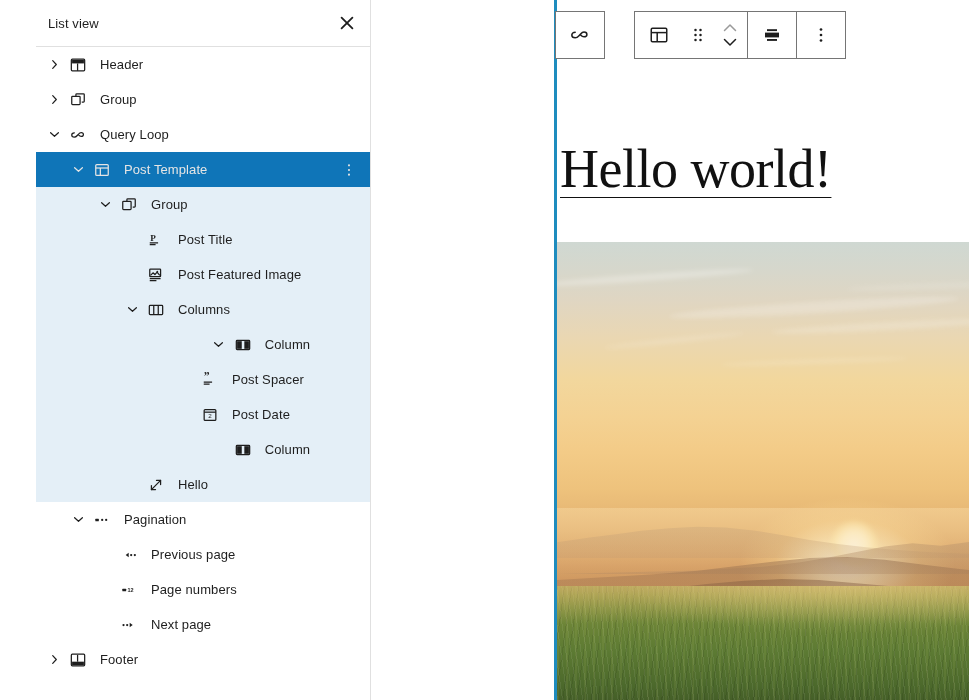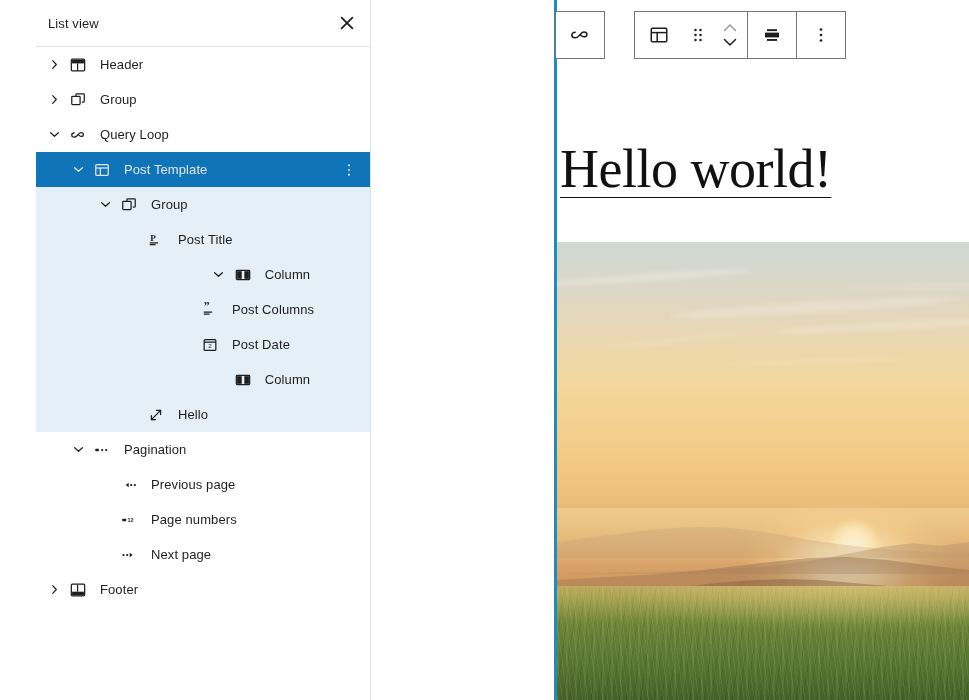--- a/index.html
+++ b/index.html
@@ -388,20 +388,46 @@
         <div class="lv-row d3 branch">
           <span class="lv-chev empty"></span>
           <span class="lv-icon">
             <svg width="20" height="20" viewBox="0 0 24 24">
               <text x="5" y="13" font-family="Liberation Serif, serif" font-size="11" font-weight="bold" fill="currentColor">P</text>
               <path d="M4.5 15.3h10M4.5 17.6h7" stroke="currentColor" fill="none" stroke-width="1.5"></path>
             </svg>
           </span>
           <span class="lv-label">Post Title</span>
         </div>
+        <div class="lv-row d3 branch">
+          <span class="lv-chev empty"></span>
+          <span class="lv-icon">
+            <svg width="20" height="20" viewBox="0 0 24 24">
+              <rect x="4.5" y="5" width="13" height="9" rx="0.8" stroke="currentColor" fill="none" stroke-width="1.5"></rect>
+              <path d="M5.4 12.4l3-3 2.3 2.1 2.6-3 3.2 3.9" stroke="currentColor" fill="none" stroke-width="1.5" stroke-linejoin="round"></path>
+              <circle cx="13.6" cy="7.8" r="1.05" fill="currentColor"></circle>
+              <path d="M4.5 16.4h13M4.5 18.8h8" stroke="currentColor" fill="none" stroke-width="1.5"></path>
+            </svg>
+          </span>
+          <span class="lv-label">Post Featured Image</span>
+        </div>
+        <div class="lv-row d3 branch">
+          <span class="lv-chev">
+            <svg width="13" height="13" viewBox="0 0 16 16">
+              <path d="M3.2 5.8L8 10.2l4.8-4.4" stroke="currentColor" fill="none" stroke-width="1.5" stroke-linecap="round" stroke-linejoin="round"></path>
+            </svg>
+          </span>
+          <span class="lv-icon">
+            <svg width="20" height="20" viewBox="0 0 24 24">
+              <rect x="4" y="6.5" width="16" height="11" rx="1" stroke="currentColor" fill="none" stroke-width="1.5"></rect>
+              <path d="M9.3 6.5v11M14.7 6.5v11" stroke="currentColor" fill="none" stroke-width="1.5"></path>
+            </svg>
+          </span>
+          <span class="lv-label">Columns</span>
+        </div>
         <div class="lv-row d4 branch">
           <span class="lv-chev">
             <svg width="13" height="13" viewBox="0 0 16 16">
               <path d="M3.2 5.8L8 10.2l4.8-4.4" stroke="currentColor" fill="none" stroke-width="1.5" stroke-linecap="round" stroke-linejoin="round"></path>
             </svg>
           </span>
           <span class="lv-icon">
             <svg width="20" height="20" viewBox="0 0 24 24">
               <rect x="4" y="6.5" width="16" height="11" rx="1" stroke="currentColor" fill="none" stroke-width="1.5"></rect>
               <rect x="4.9" y="7.4" width="5.6" height="9.2" fill="currentColor"></rect>
@@ -411,21 +437,21 @@
           <span class="lv-label">Column</span>
         </div>
         <div class="lv-row d5 branch">
           <span class="lv-chev empty"></span>
           <span class="lv-icon">
             <svg width="20" height="20" viewBox="0 0 24 24">
               <text x="4.5" y="12" font-family="Liberation Serif, serif" font-size="14" font-weight="bold" fill="currentColor">”</text>
               <path d="M4.5 14.6h10M4.5 17h7" stroke="currentColor" fill="none" stroke-width="1.5"></path>
             </svg>
           </span>
-          <span class="lv-label">Post Columns</span>
+          <span class="lv-label">Post Spacer</span>
         </div>
         <div class="lv-row d5 branch">
           <span class="lv-chev empty"></span>
           <span class="lv-icon">
             <svg width="20" height="20" viewBox="0 0 24 24">
               <rect x="5" y="5.5" width="14" height="13" rx="1.2" stroke="currentColor" fill="none" stroke-width="1.5"></rect>
               <path d="M5 8.6h14" stroke="currentColor" fill="none" stroke-width="1.5"></path>
               <text x="12" y="15.6" text-anchor="middle" font-family="Liberation Sans, sans-serif" font-size="7.5" fill="currentColor">2</text>
             </svg>
           </span>

